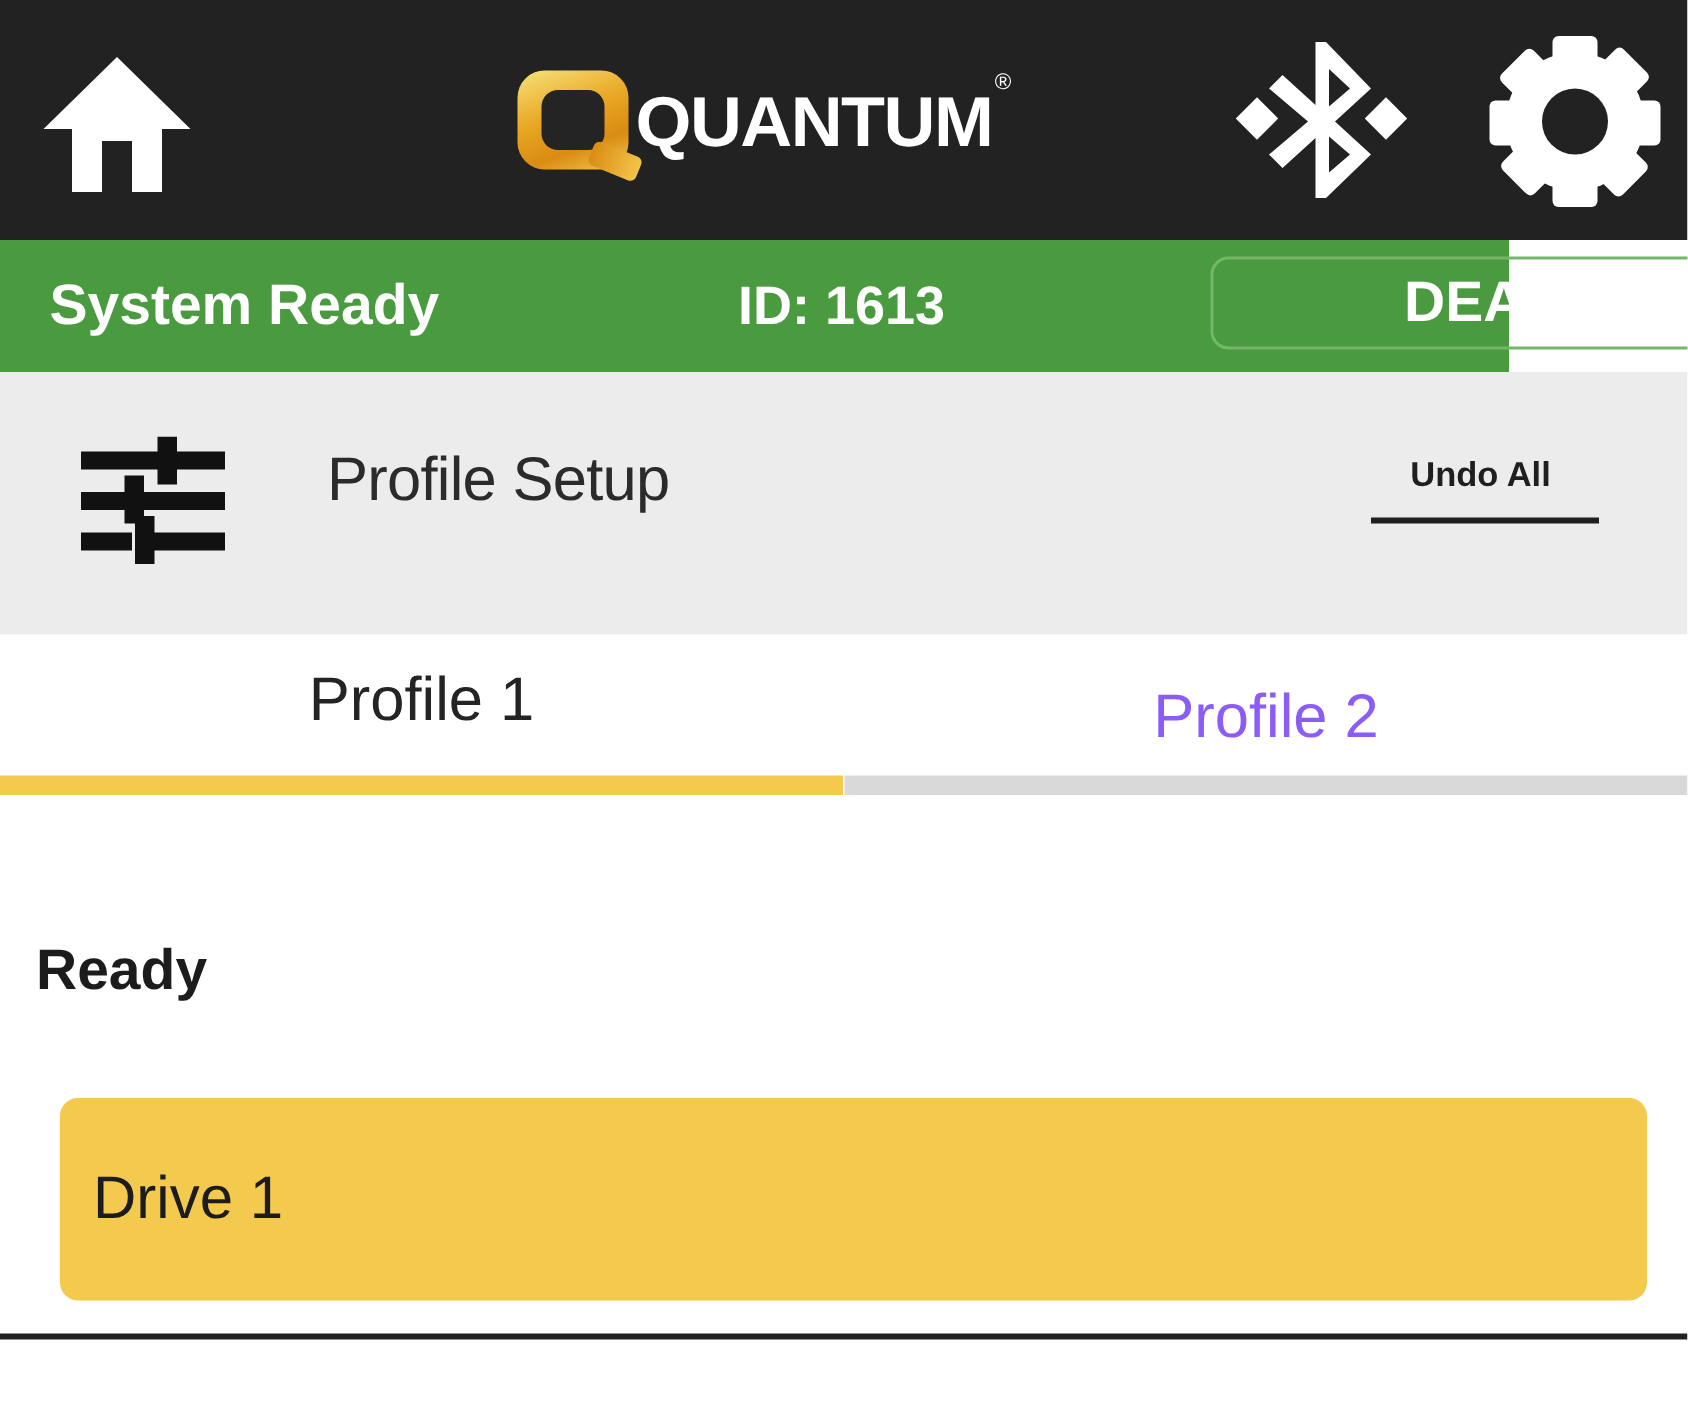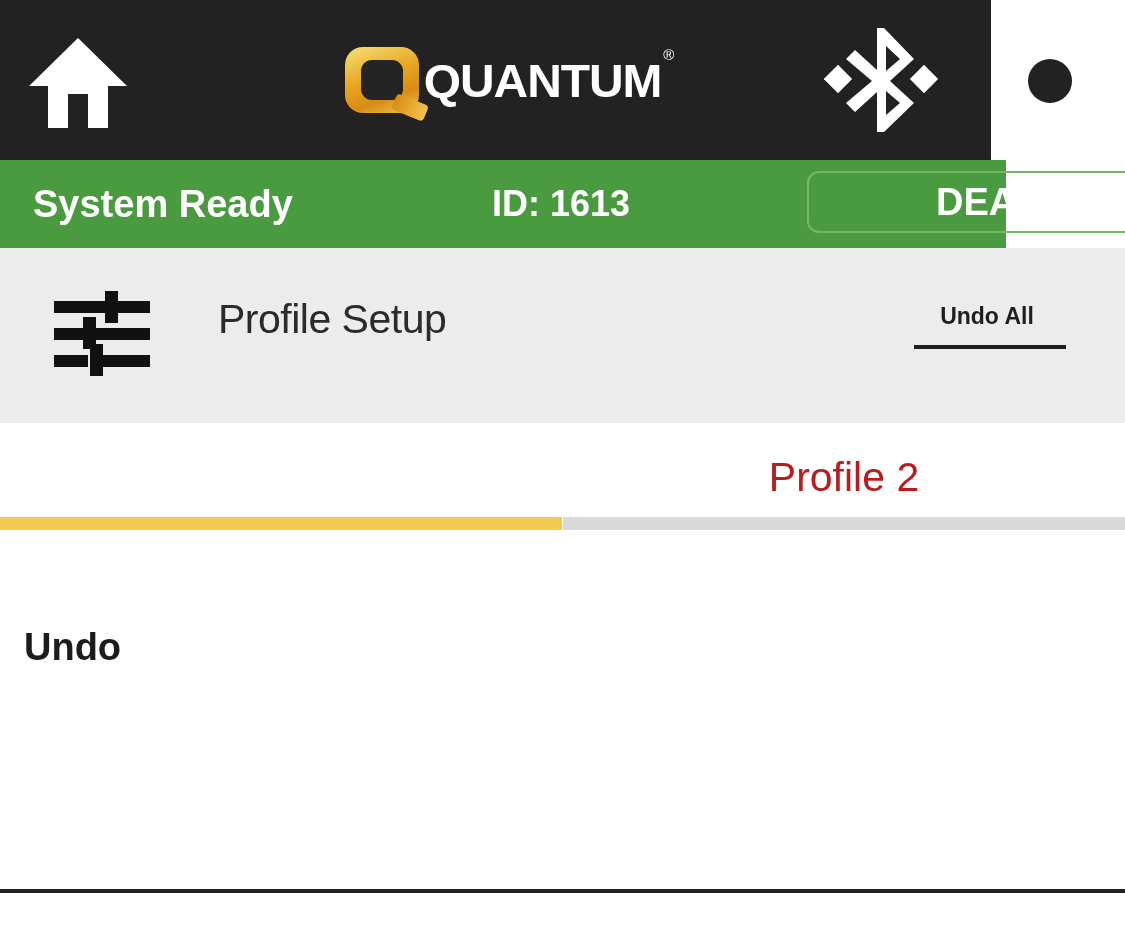--- a/index.html
+++ b/index.html
@@ -16,21 +16,21 @@
     position: relative;
     width: 1125px;
     height: 948px;
     background: #ffffff;
   }
 
   
   .topbar {
     position: absolute;
     left: 0; top: 0;
-    width: 991px;
+    width: 1125px;
     height: 160px;
     background: #222222;
     padding-left: 25px;
   }
   .topbar-home {
     position: absolute;
     left: 26px; top: 28px;
     width: 104px; height: 104px;
     display: flex; align-items: center; justify-content: center;
   }
@@ -178,21 +178,21 @@
     height: 107px;
     display: flex;
     align-items: center;
     justify-content: center;
     padding-bottom: 20px;
   }
   .tab-1 { left: 0; }
   .tab-2 { left: 563px; }
   .tab-label { font-size: 41px; }
   .tab-1 .tab-label { color: #242424; }
-  .tab-2 .tab-label { color: #b91c1c; margin-top: 21px; }
+  .tab-2 .tab-label { color: #8b5cf6; margin-top: 21px; }
   .tab-bar {
     position: absolute;
     bottom: 0;
     height: 13px;
     width: 100%;
   }
   .tab-1 .tab-bar { background: #f4ca4e; }
   .tab-2 .tab-bar { background: #d9d9d9; }
 
   
@@ -303,28 +303,32 @@
 
   <div class="header-title">Profile Setup</div>
 
   <div class="undo-wrap">
     <span class="undo-label">Undo All</span>
     <span class="undo-underline"></span>
   </div>
 
   <div class="tabs">
     <div class="tab tab-1">
+      <span class="tab-label">Profile 1</span>
       <span class="tab-bar"></span>
     </div>
     <div class="tab tab-2">
       <span class="tab-label">Profile 2</span>
       <span class="tab-bar"></span>
     </div>
   </div>
 
   <div class="content">
-    <div class="section-label">Undo</div>
-
+    <div class="section-label">Ready</div>
+
+    <div class="mode-card">
+      <span class="mode-card-label">Drive 1</span>
+    </div>
 
     <div class="bottom-rule"></div>
   </div>
 
 </div>
 
 </body></html>

